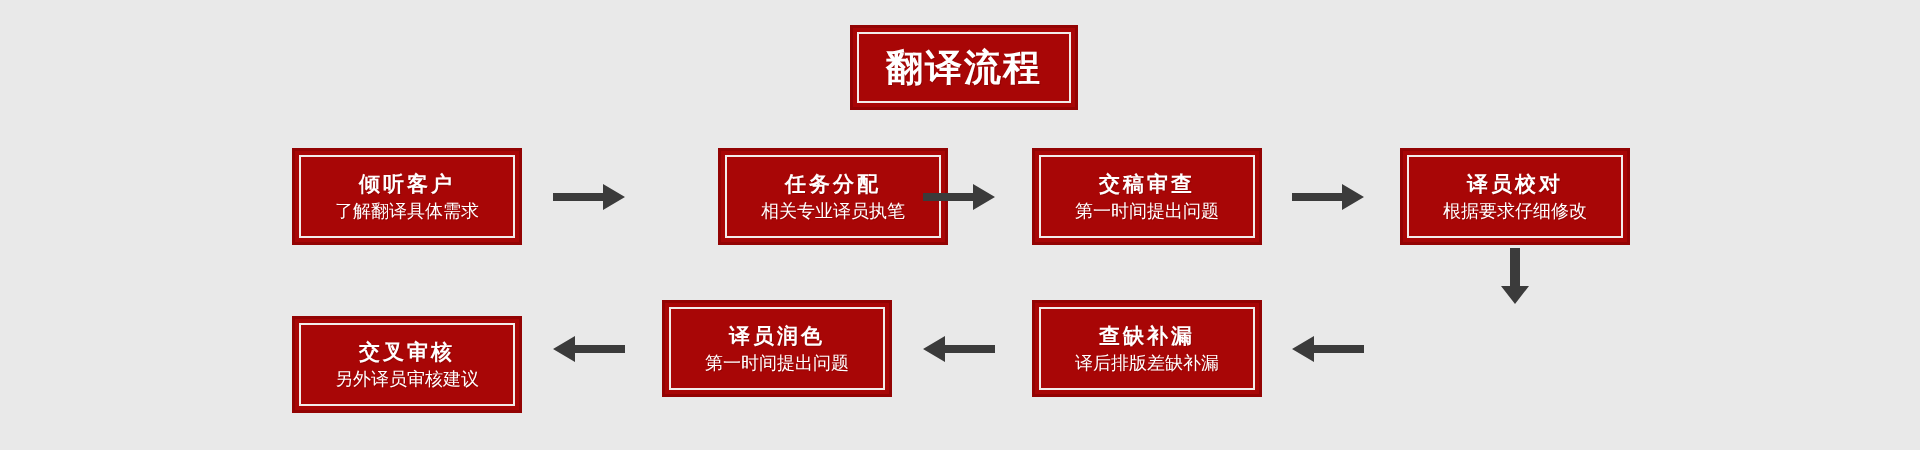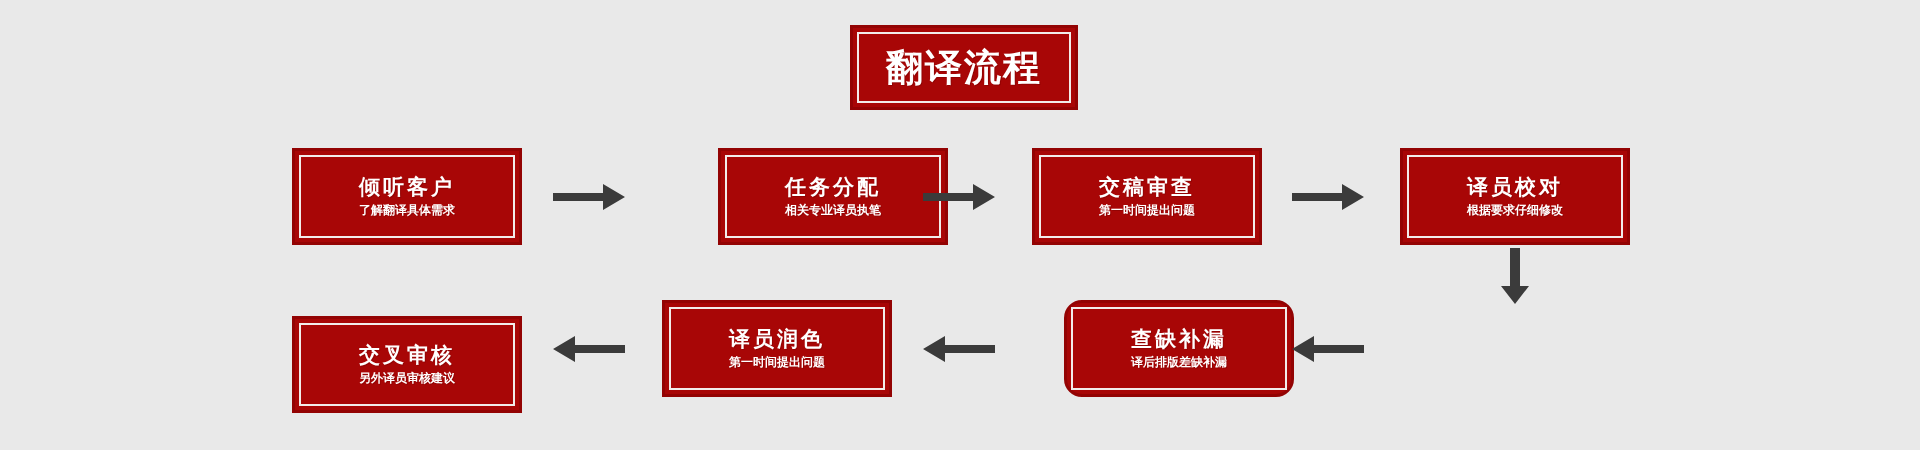--- a/index.html
+++ b/index.html
@@ -90,22 +90,22 @@
     color: #ffffff;
     font-size: 21px;
     font-weight: bold;
     letter-spacing: 3px;
     line-height: 1.15;
     text-shadow: 1px 1px 0 rgba(120,0,0,0.45);
     white-space: nowrap;
   }
   .step-sub {
     color: #ffffff;
-    font-size: 12px;
-    font-weight: bold;
+    font-size: 18px;
+    font-weight: normal;
     letter-spacing: 0px;
     line-height: 1.2;
     margin-top: 4px;
     text-shadow: 1px 1px 0 rgba(120,0,0,0.45);
     white-space: nowrap;
   }
 
   
   .arrow {
     position: absolute;
@@ -178,21 +178,21 @@
     </svg>
   </div>
 
   <div class="arrow arrow-v" style="left:1498px; top:248px;">
     <svg width="34" height="56" viewBox="0 0 34 56">
       <path d="M12 0 H22 V38 H31 L17 56 L3 38 H12 Z" fill="#3b3b3b"></path>
     </svg>
   </div>
 
 
-  <div class="step-box" style="left:1064px; top:300px;border-radius:18px;">
+  <div class="step-box" style="left:1032px; top:300px;">
     <span class="inner-frame"></span>
     <div class="step-body">
       <div class="step-title">查缺补漏</div>
       <div class="step-sub">译后排版差缺补漏</div>
     </div>
   </div>
 
   <div class="step-box" style="left:662px; top:300px;">
     <span class="inner-frame"></span>
     <div class="step-body">

